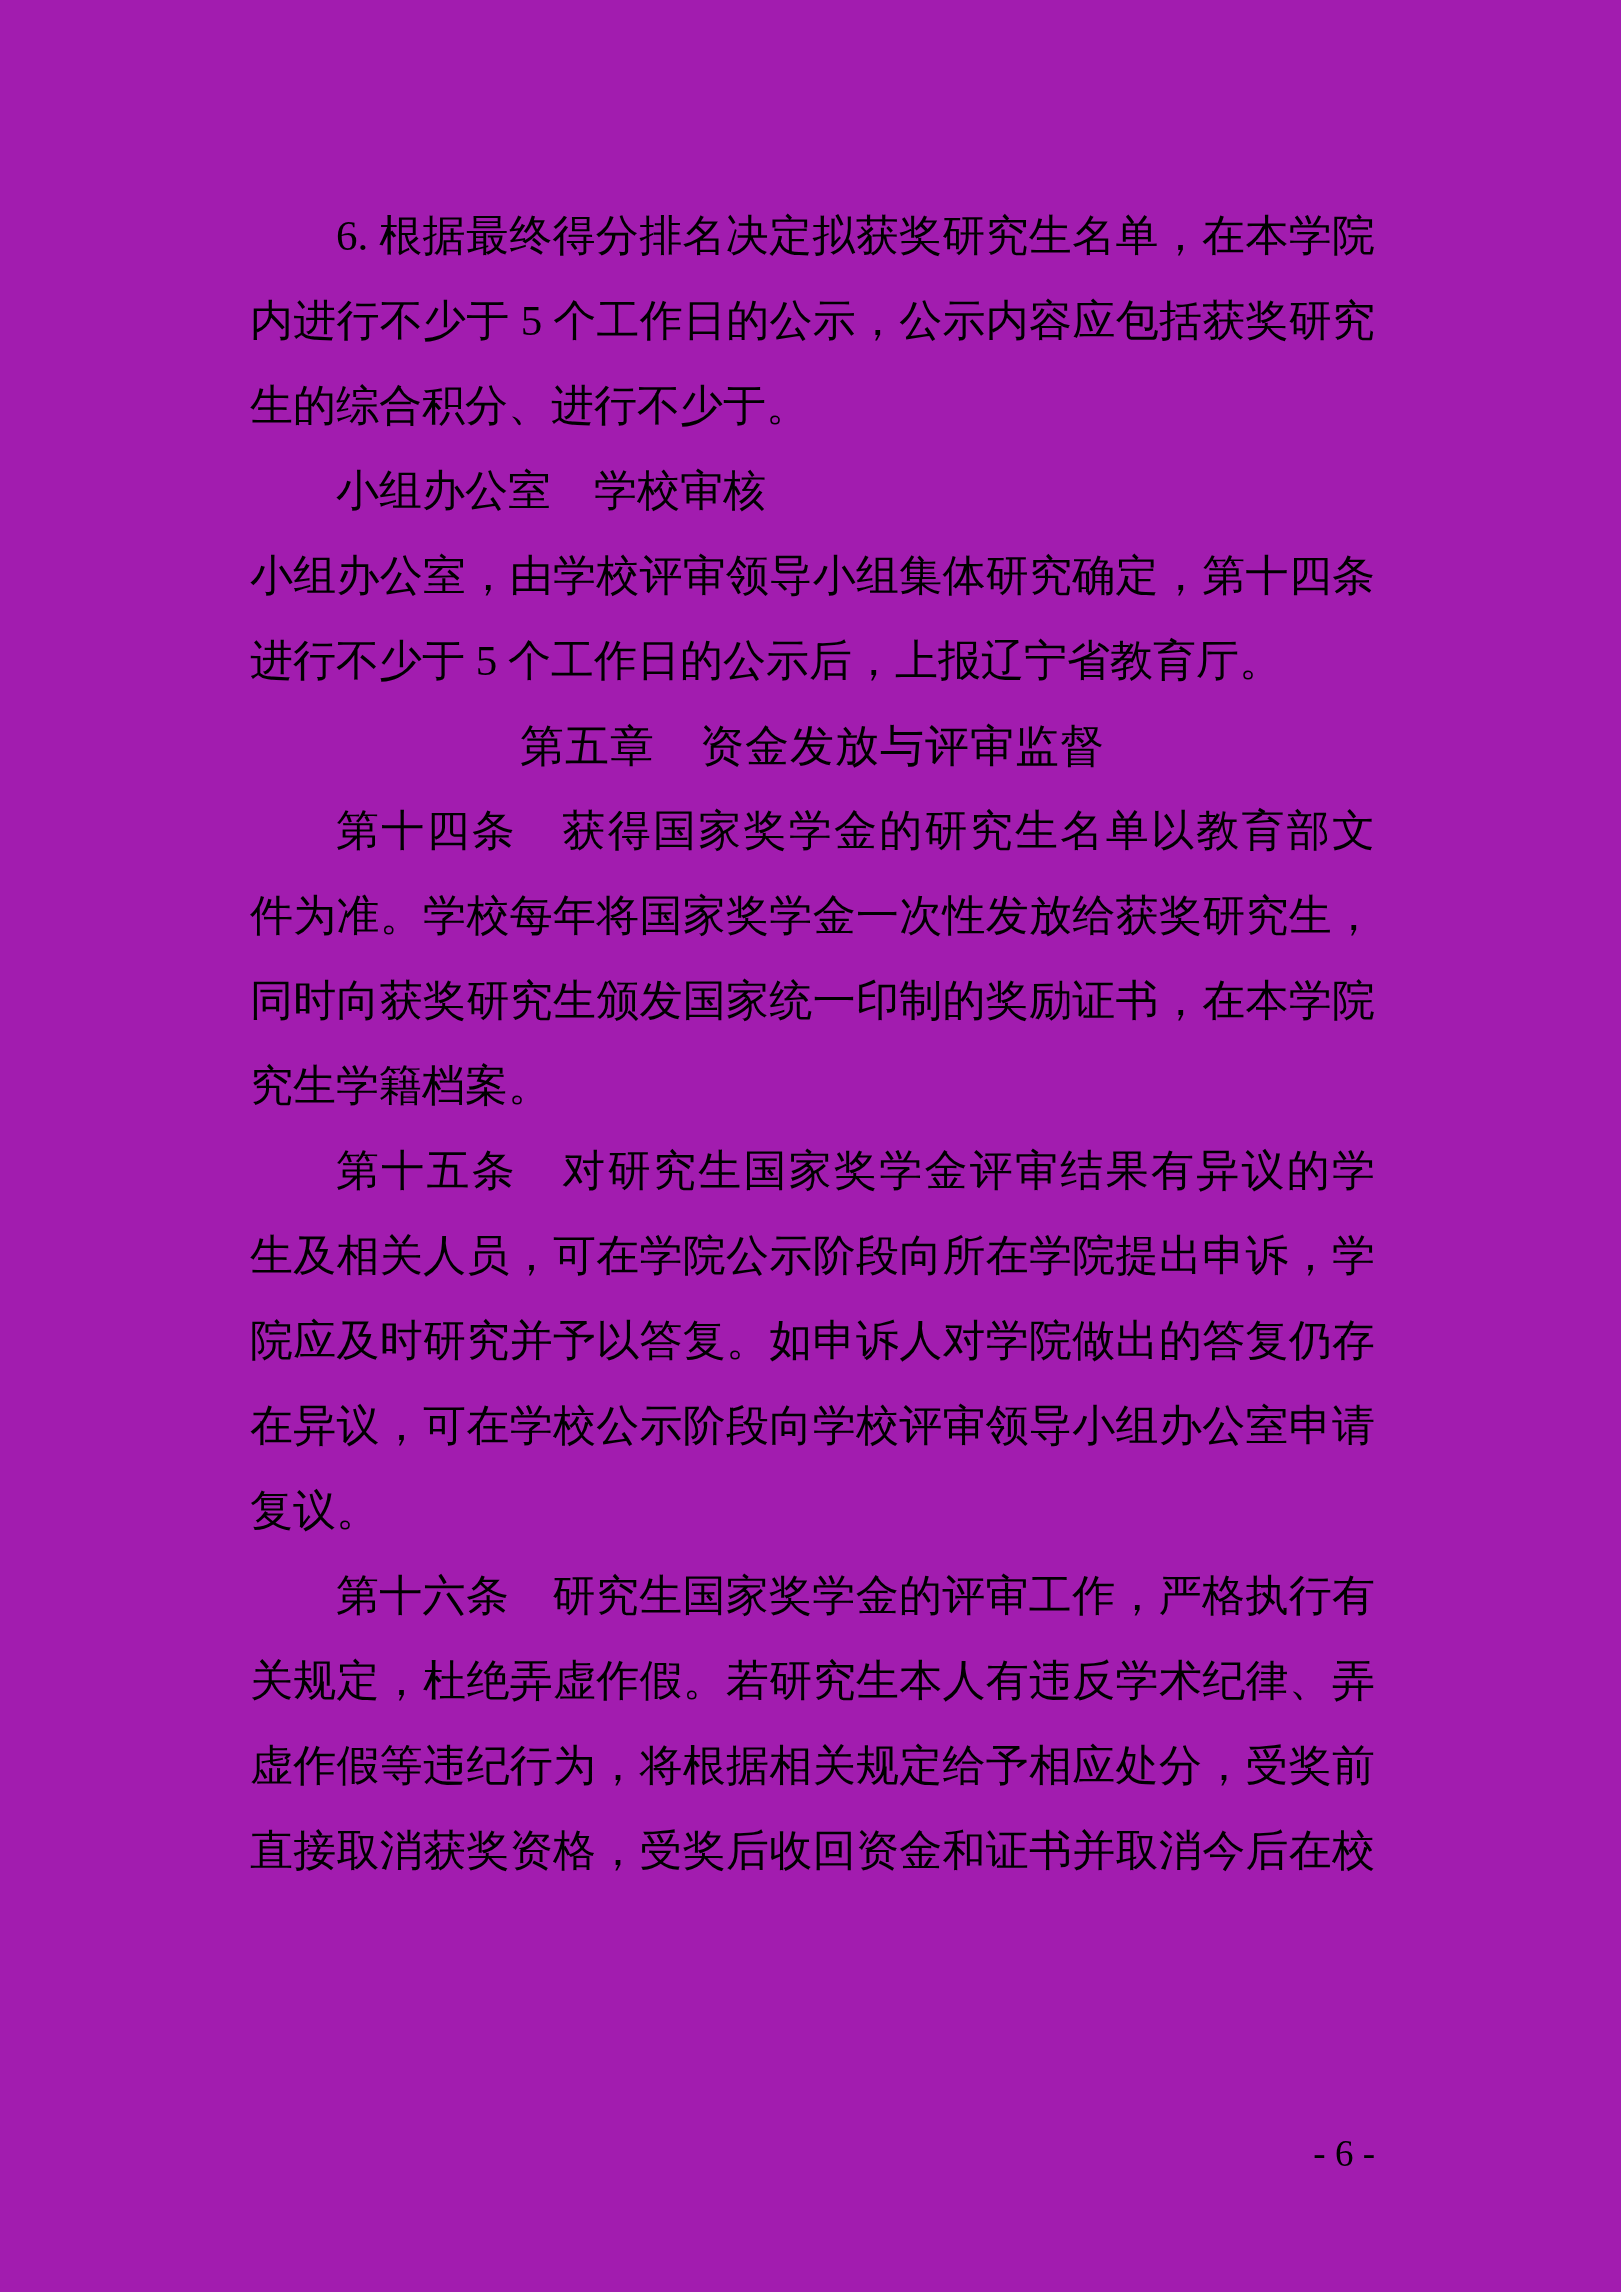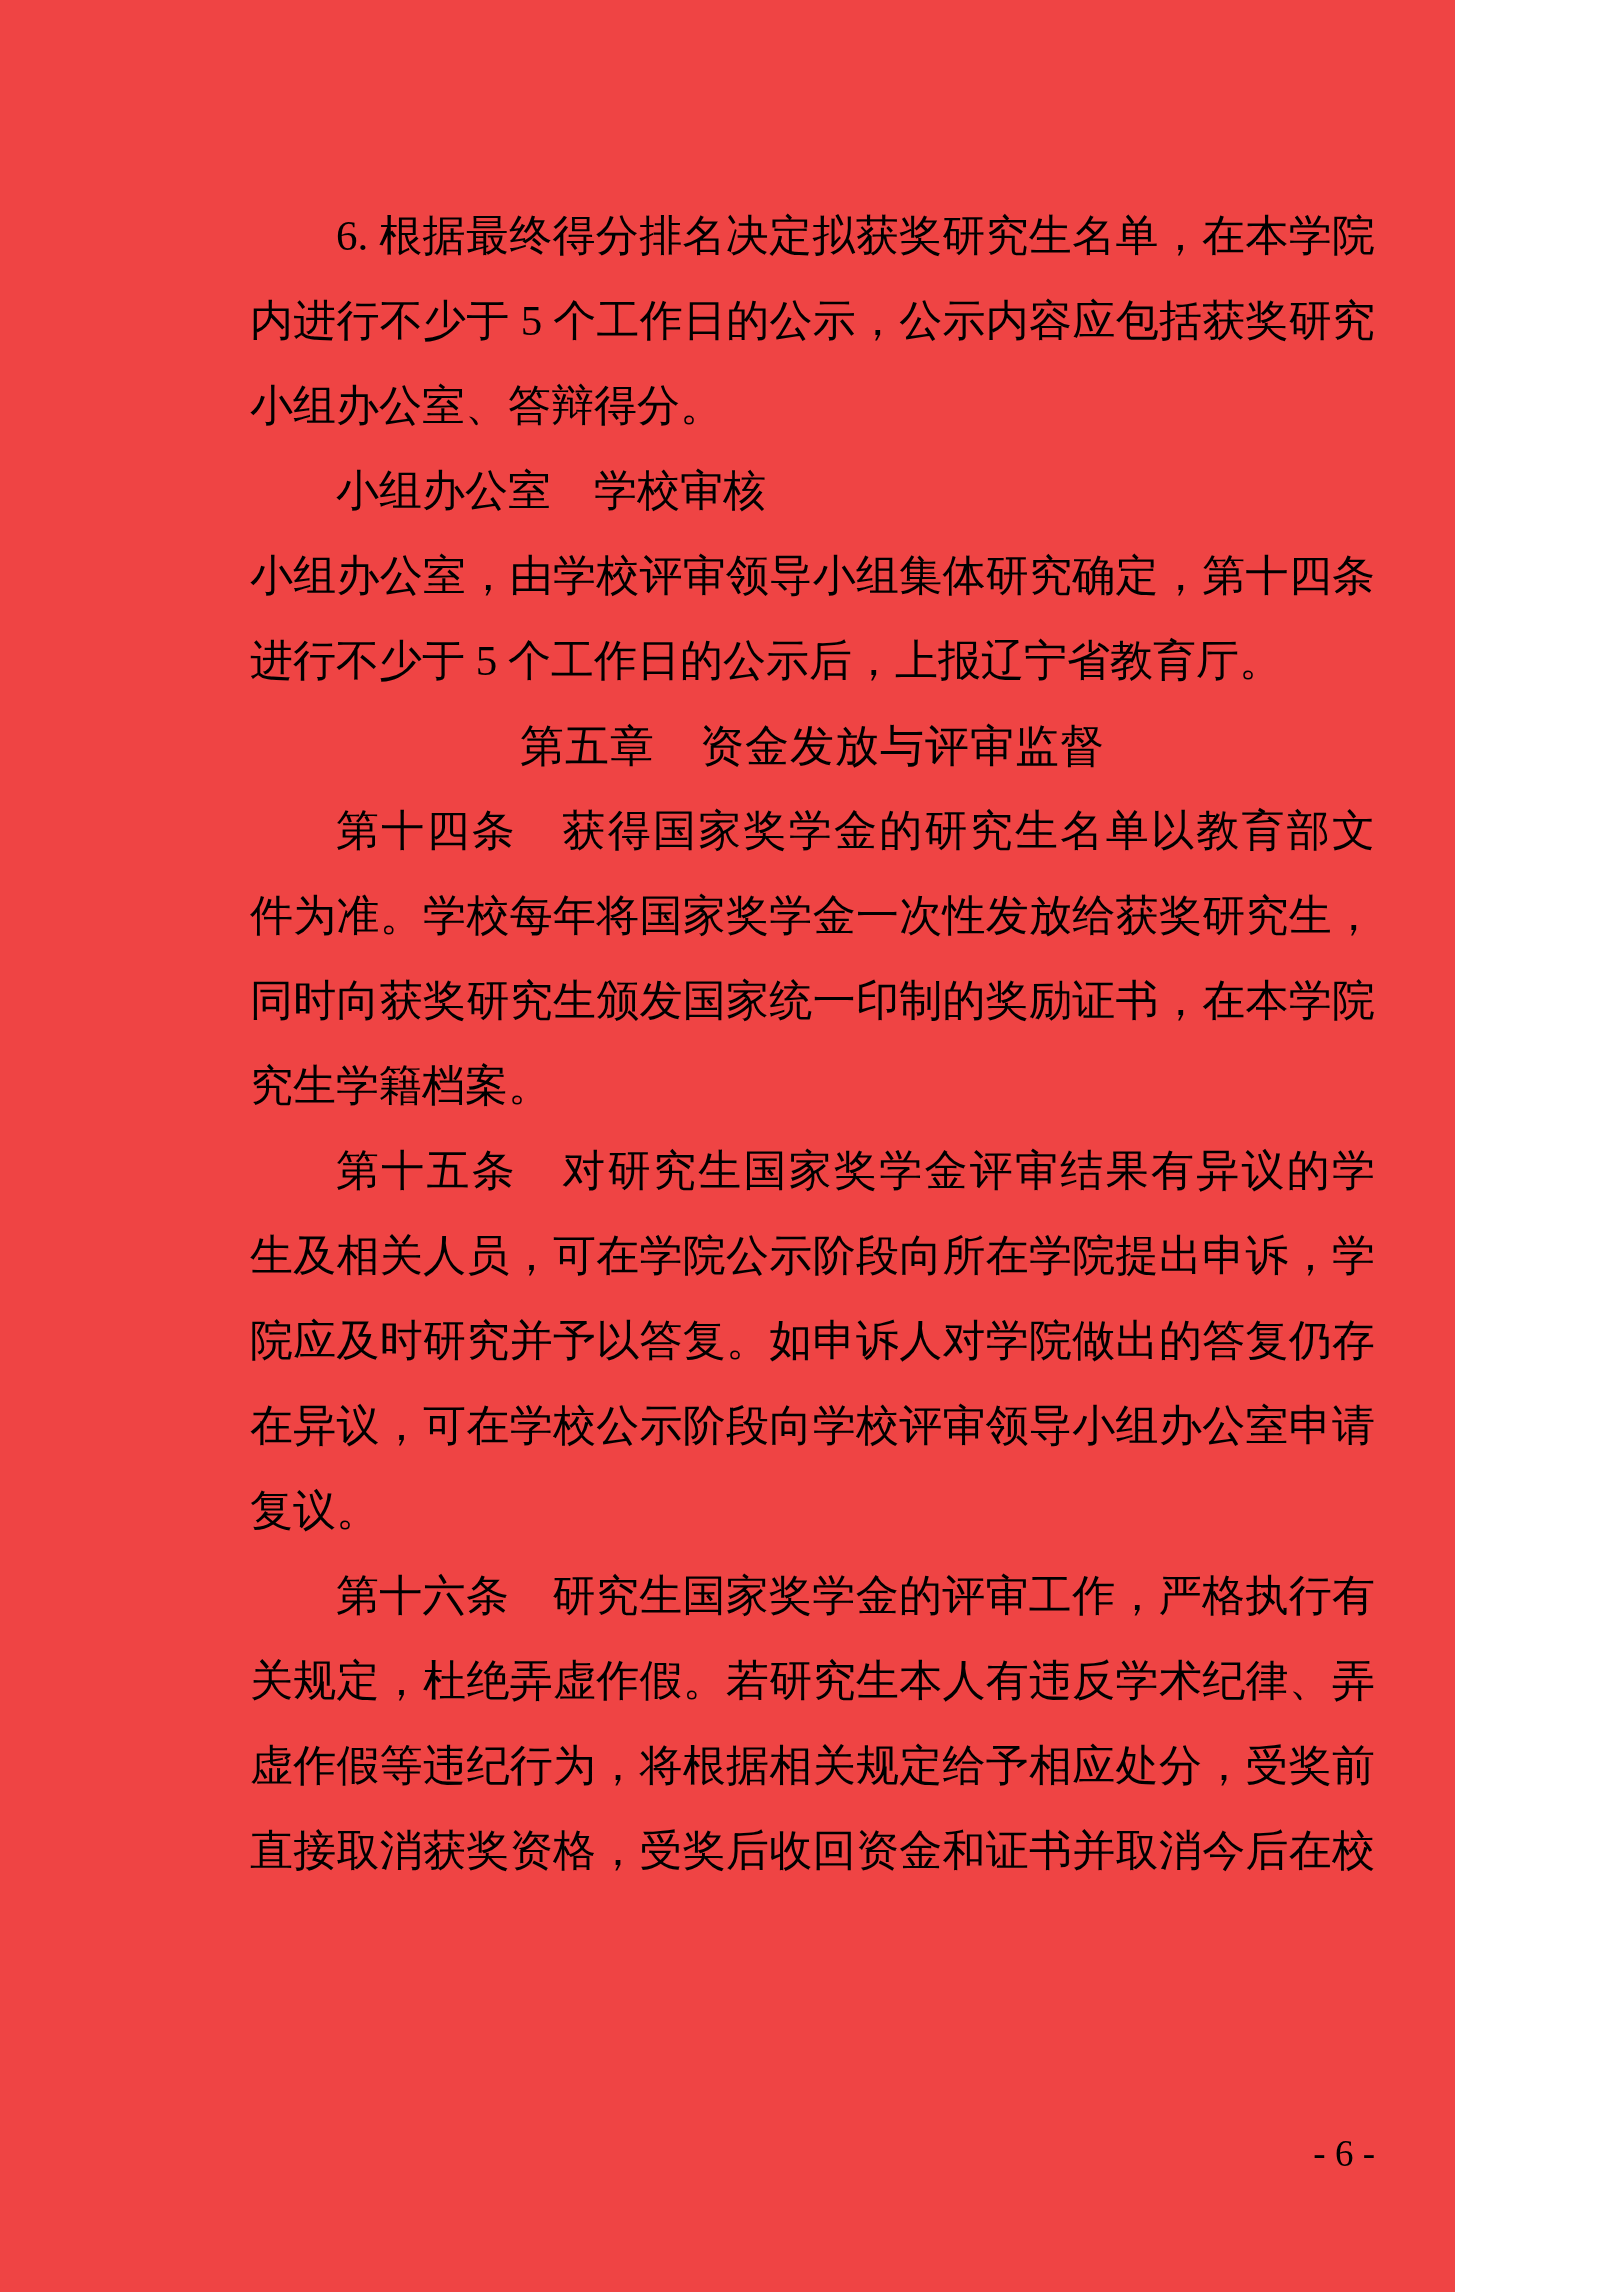--- a/index.html
+++ b/index.html
@@ -2,23 +2,23 @@
 <html><head>
 <meta charset="utf-8">
 <style>
   html, body {
     margin: 0;
     padding: 0;
     background: #ffffff;
   }
   .page {
     position: relative;
-    width: 1455px;
+    width: 1621px;
     height: 2293px;
-    background: #ef4444;
+    background: #a21caf;
     overflow: hidden;
     color: #000000;
   }
   .textblock {
     position: absolute;
     left: 250px;
     top: 193px;
     width: 1125px;
   }
   .ln {
@@ -59,21 +59,21 @@
     color: #000000;
   }
 </style>
 </head>
 <body>
 
 <div class="page">
   <div class="textblock">
     <div class="ln jf in">6. 根据最终得分排名决定拟获奖研究生名单，在本学院</div>
     <div class="ln jf">内进行不少于 5 个工作日的公示，公示内容应包括获奖研究</div>
-    <div class="ln">小组办公室、答辩得分。</div>
+    <div class="ln">生的综合积分、进行不少于。</div>
     <div class="ln in">小组办公室　学校审核</div>
     <div class="ln jf">小组办公室，由学校评审领导小组集体研究确定，第十四条</div>
     <div class="ln">进行不少于 5 个工作日的公示后，上报辽宁省教育厅。</div>
     <div class="ln hd">第五章　资金发放与评审监督</div>
     <div class="ln jf in">第十四条　获得国家奖学金的研究生名单以教育部文</div>
     <div class="ln jf">件为准。学校每年将国家奖学金一次性发放给获奖研究生，</div>
     <div class="ln jf">同时向获奖研究生颁发国家统一印制的奖励证书，在本学院</div>
     <div class="ln">究生学籍档案。</div>
     <div class="ln jf in">第十五条　对研究生国家奖学金评审结果有异议的学</div>
     <div class="ln jf">生及相关人员，可在学院公示阶段向所在学院提出申诉，学</div>

